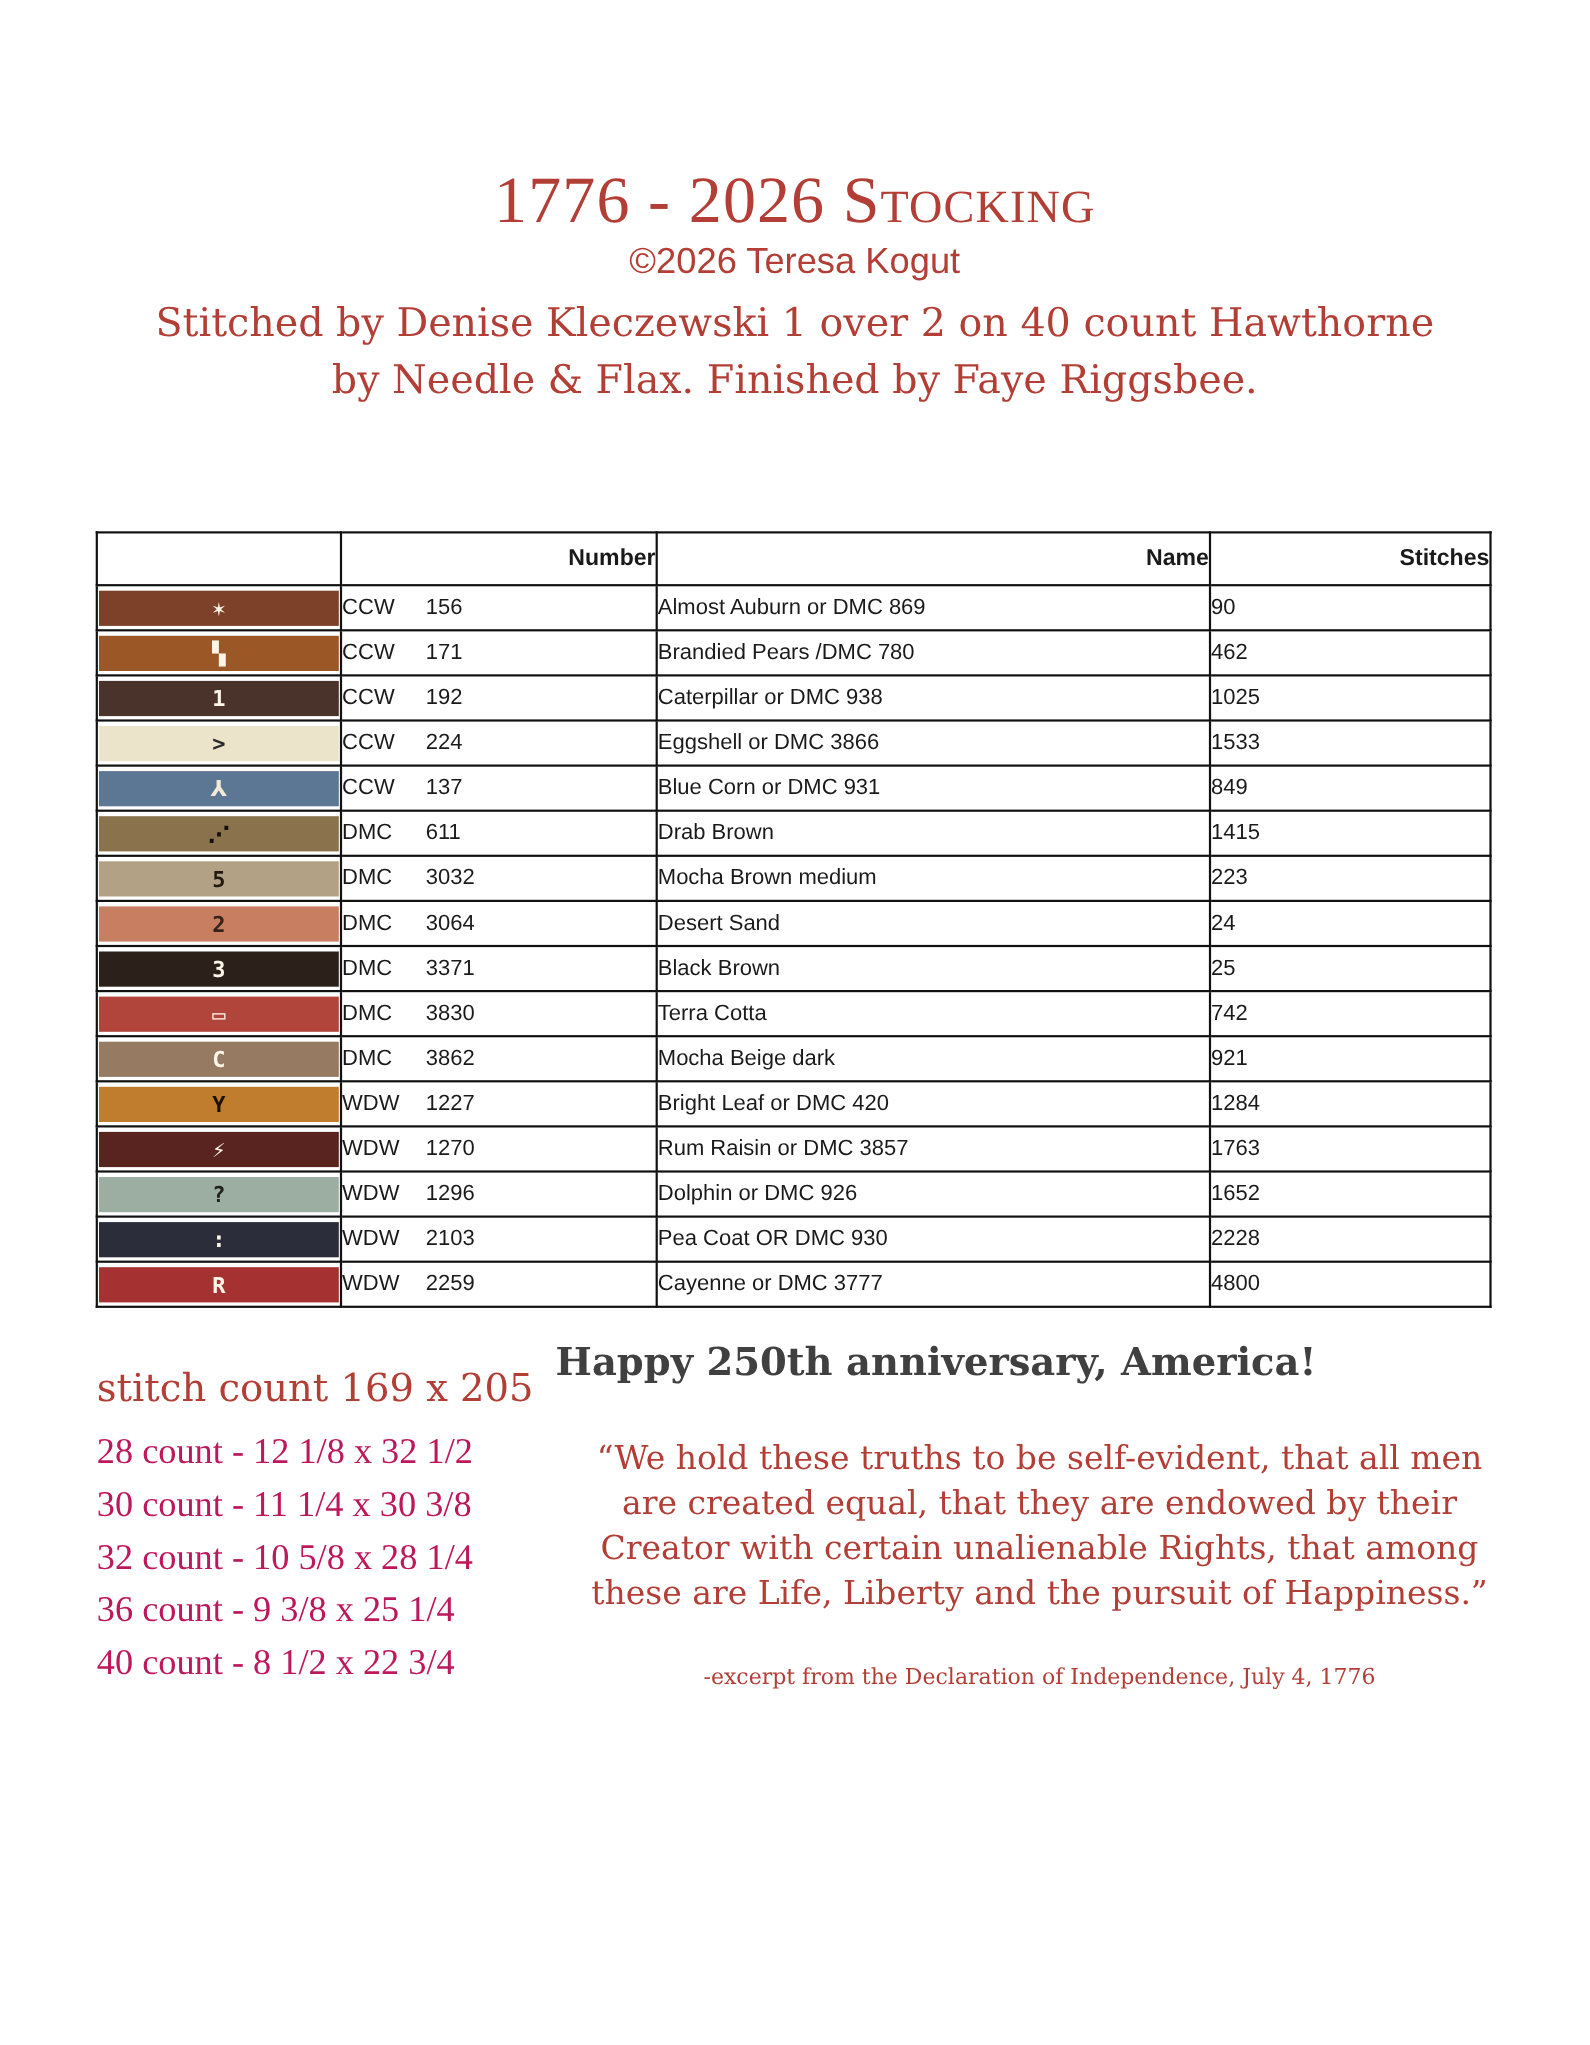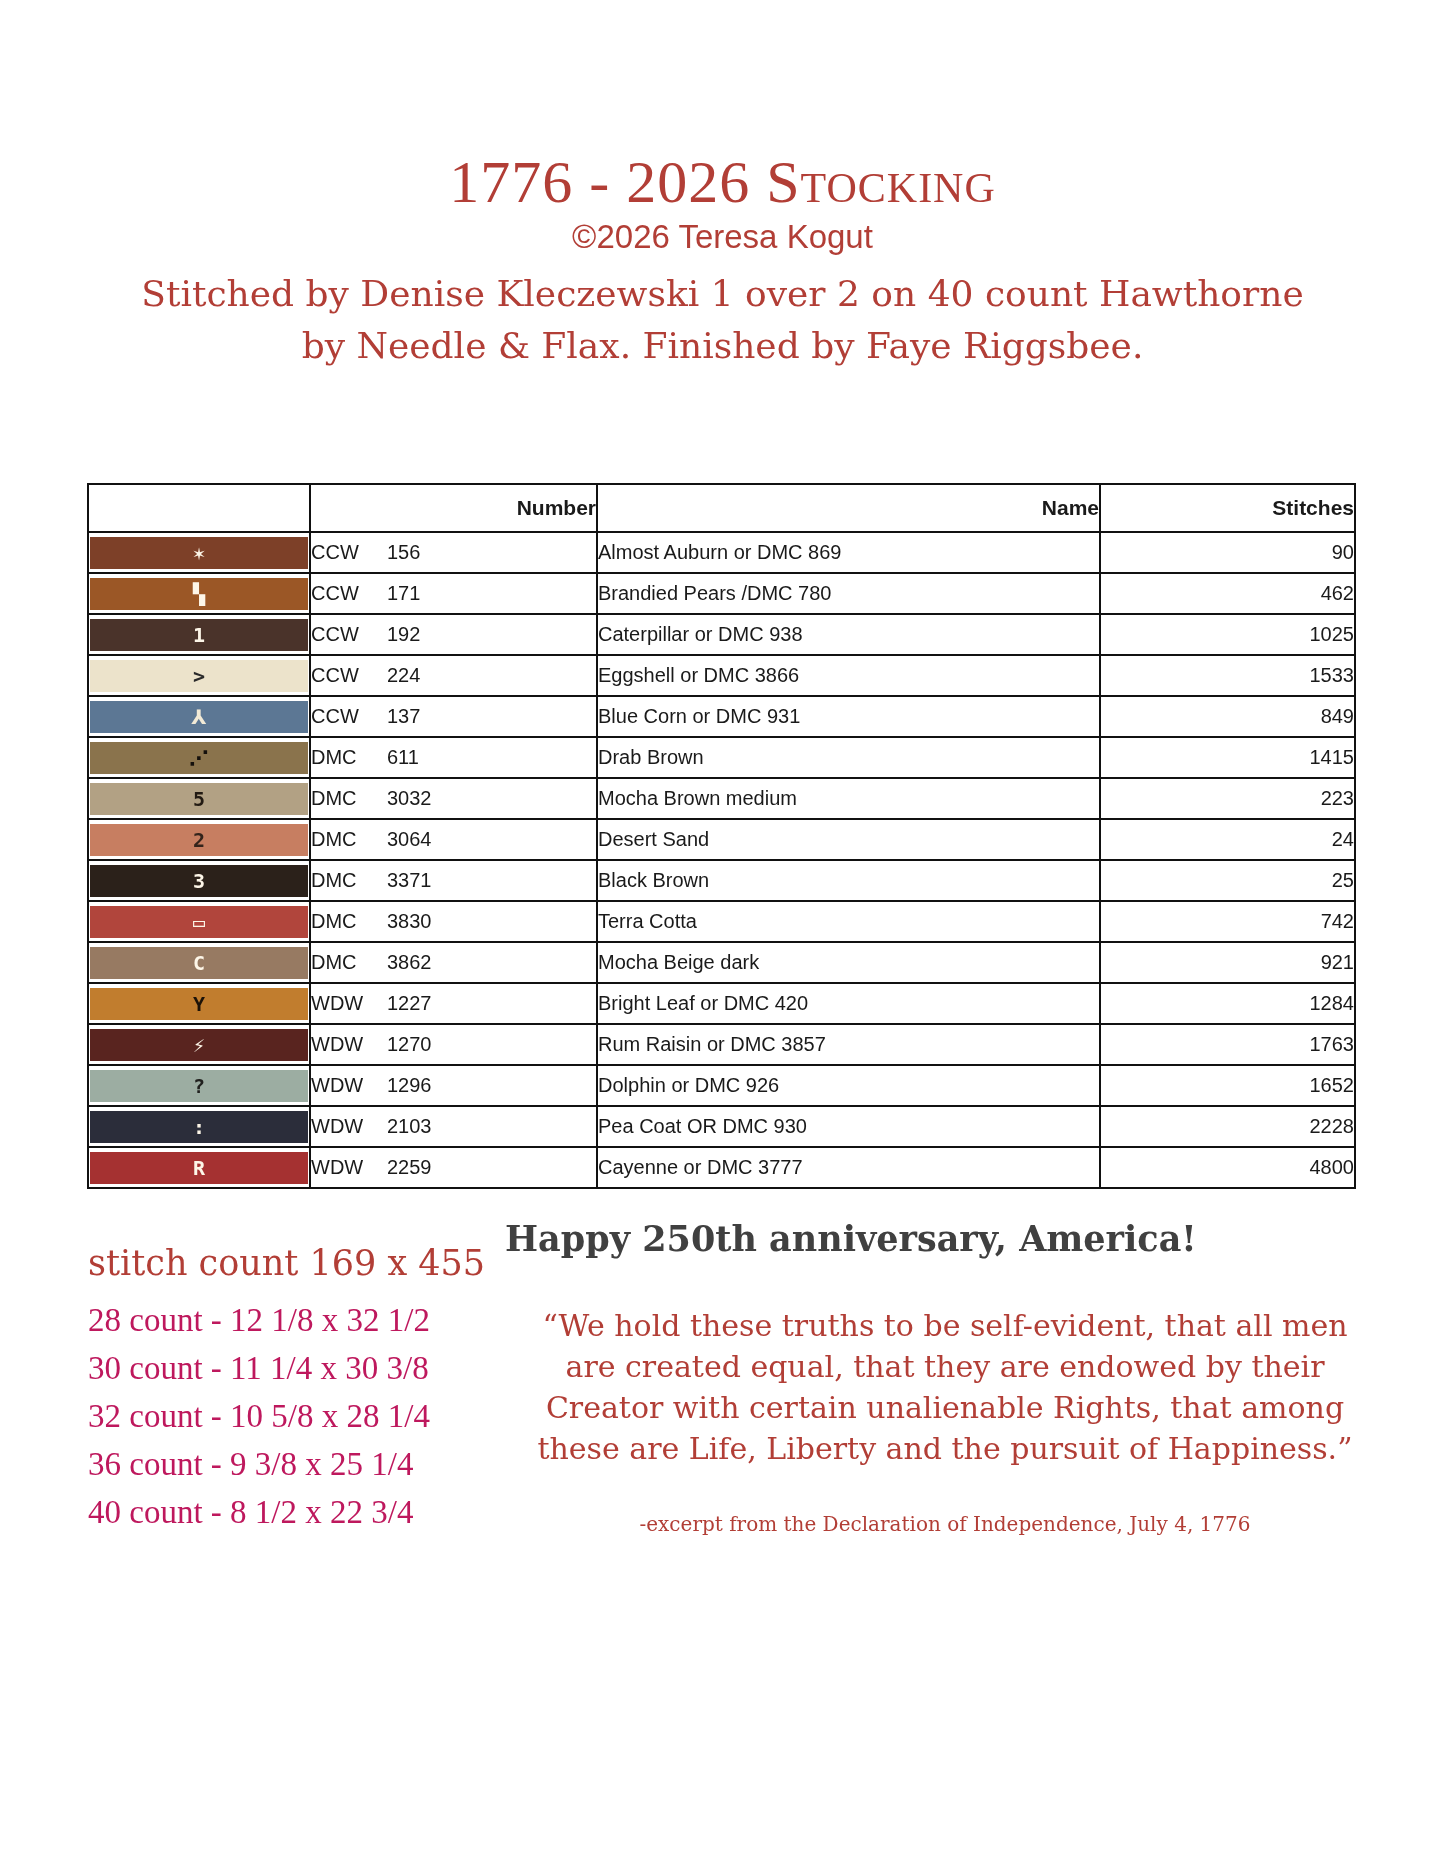--- a/index.html
+++ b/index.html
@@ -33,21 +33,21 @@
   table.key col.c-st    { width:255px; }
   table.key th, table.key td {
     border:2px solid #111111; padding:0; font-size:20px; color:#1a1a1a;
     font-family:"Liberation Sans", sans-serif;
   }
   table.key th { height:46px; text-align:right; padding-left:9px; font-size:21px; }
   table.key td { height:39px; }
   td.num-cell { padding-left:9px; }
   td.num-cell .brand { display:inline-block; width:76px; }
   td.name-cell { padding-left:9px; }
-  td.st-cell { text-align:right; padding-right:7px; }
+  td.st-cell { padding-right:7px; }
   td.swatch-cell { vertical-align:middle; }
   .swatch {
     height:32px; margin:2px 1px; display:flex; align-items:center; justify-content:center;
   }
   .sym {
     font-family:"DejaVu Sans Mono","DejaVu Sans",monospace;
     font-weight:bold; font-size:20px; line-height:1;
   }
   
   .stitch-count {
@@ -261,21 +261,21 @@
               <span class="sym" style="color: rgb(253, 246, 232);">R</span>
             </div>
           </td>
           <td class="num-cell"><span class="brand">WDW</span><span>2259</span></td>
           <td class="name-cell">Cayenne or DMC 3777</td>
           <td class="st-cell">4800</td>
         </tr>
       </tbody>
   </table>
 
-  <div class="stitch-count">stitch count 169 x 455</div>
+  <div class="stitch-count">stitch count 169 x 205</div>
   <div class="count-list">
       <div>28 count - 12 1/8 x 32 1/2</div>
       <div>30 count - 11 1/4 x 30 3/8</div>
       <div>32 count - 10 5/8 x 28 1/4</div>
       <div>36 count - 9 3/8 x 25 1/4</div>
       <div>40 count - 8 1/2 x 22 3/4</div>
       <div>46 count - 7 3/8 x 19 3/4</div>
       <div>56 count - 6 x 16 1/4</div>
     </div>
 

